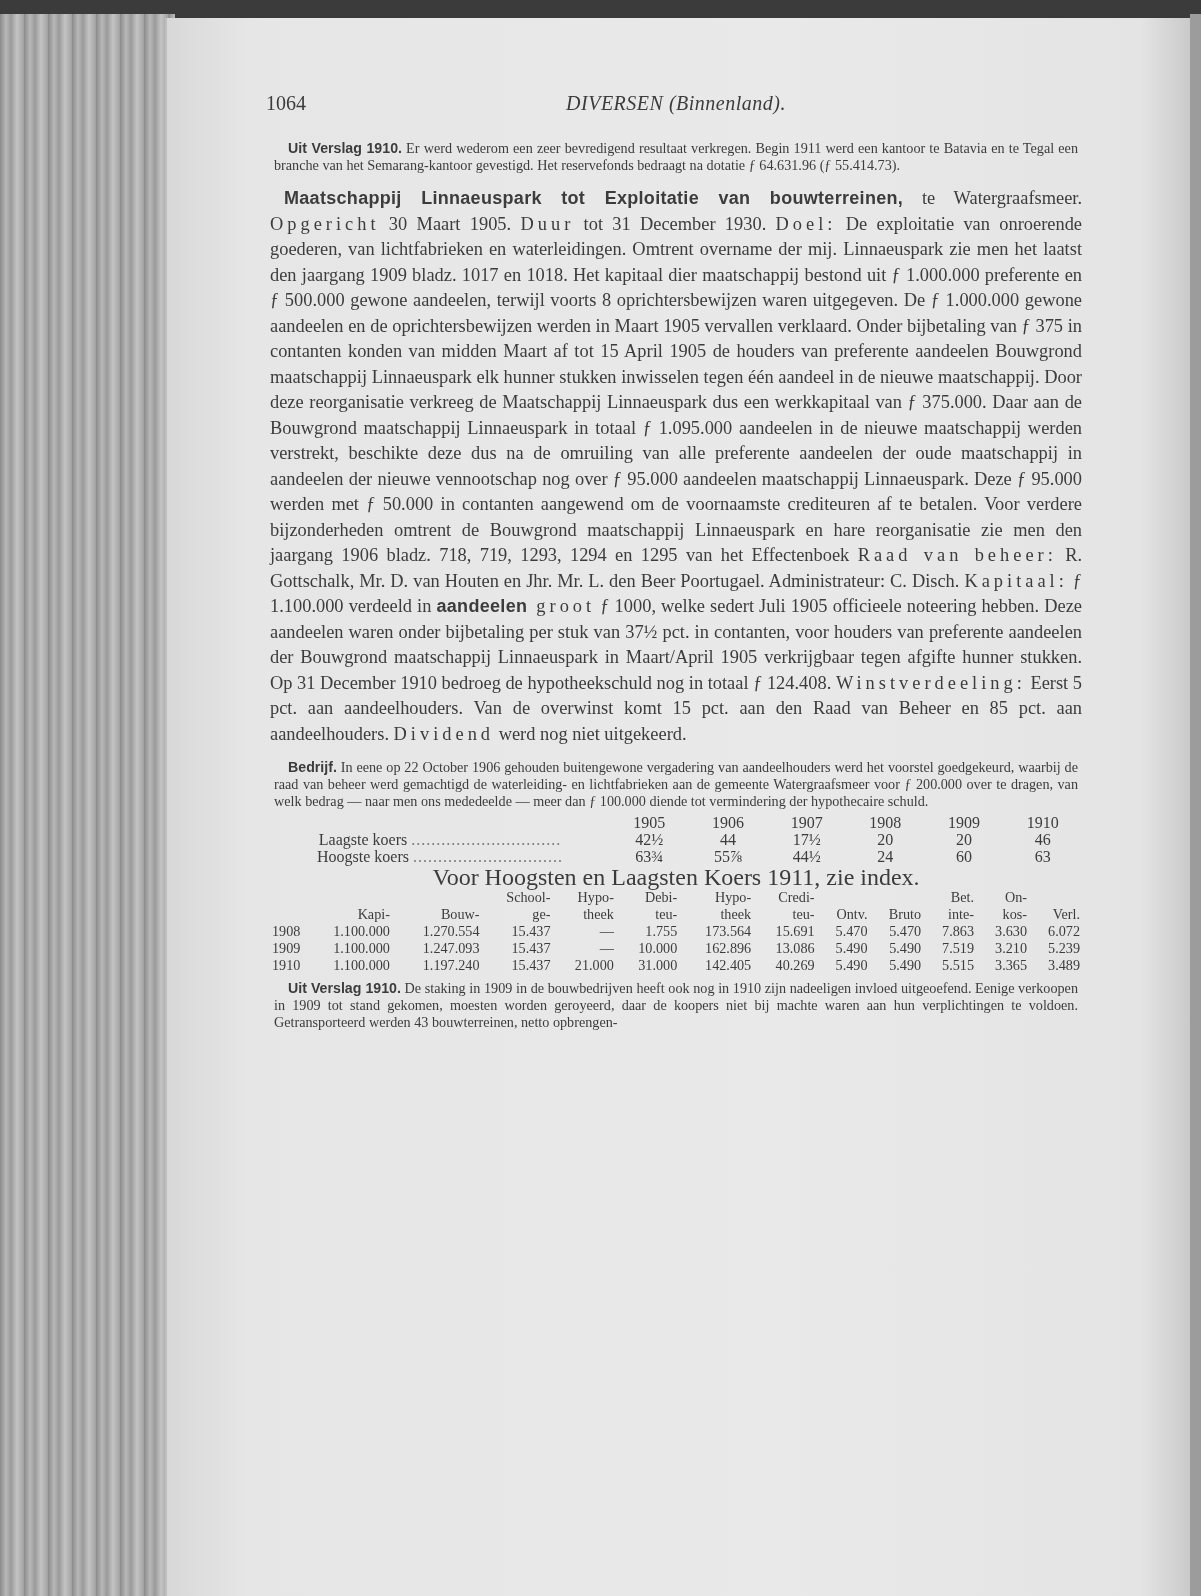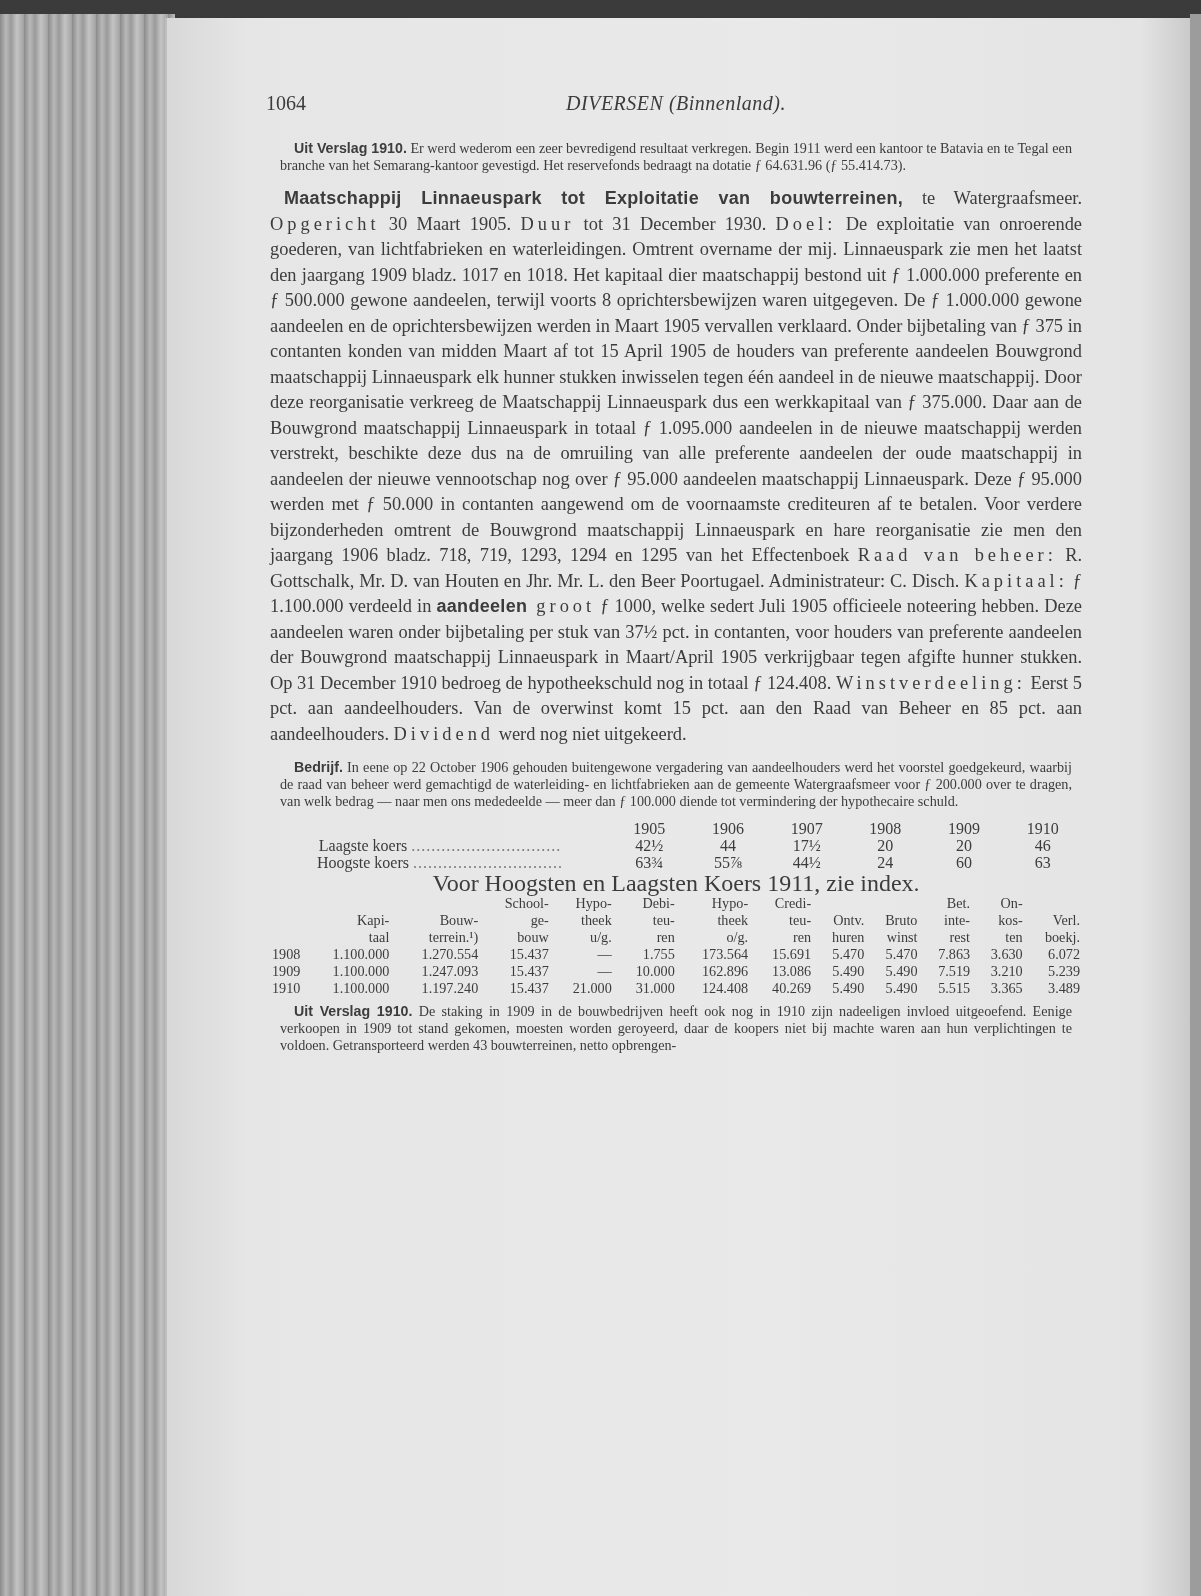--- a/index.html
+++ b/index.html
@@ -17,21 +17,21 @@
   .page {
     position:absolute; left:165px; top:18px; width:1025px; height:1578px;
     background:linear-gradient(90deg,#d8d8d8 0%,#e6e6e6 8%,#e9e9e9 60%,#e4e4e4 95%,#c9c9c9 100%);
     border-left:2px solid #bdbdbd;
   }
   .right-edge { position:absolute; left:1190px; top:14px; width:11px; height:1582px; background:#9c9c9c; }
   .content { position:absolute; left:270px; top:92px; width:812px; }
   .header { position:relative; height:30px; font-size:19px; }
   .pagenum { position:absolute; left:-4px; top:0; font-size:20px; }
   .running-title { position:absolute; left:0; right:0; text-align:center; font-style:italic; font-size:20px; letter-spacing:0.5px; }
-  .small { font-size:14.2px; line-height:17px; text-align:justify; margin:10px; }
+  .small { font-size:14.2px; line-height:17px; text-align:justify; margin:4px; }
   .big { font-size:18.4px; line-height:25.5px; text-align:justify; margin:0; }
   .bold-sans { font-family:"Liberation Sans","DejaVu Sans",sans-serif; font-weight:bold; }
   .indent { text-indent:14px; }
   .heading { font-size:18px; letter-spacing:0.3px; }
   .sp { letter-spacing:4px; }
   p.section1 { margin-top:18px; }
   p.section2 { margin-top:12px; }
   p.section3 { margin-top:6px; }
   .koers { font-size:16px; line-height:17px; }
   .koers-table { border-collapse:collapse; width:100%; }
@@ -125,35 +125,20 @@
         <th>theek</th>
         <th>teu-</th>
         <th>theek</th>
         <th>teu-</th>
         <th>Ontv.</th>
         <th>Bruto</th>
         <th>inte-</th>
         <th>kos-</th>
         <th>Verl.</th>
       </tr>
-      <tr>
-        <th class="yr"></th>
-        <th>taal</th>
-        <th>terrein.¹)</th>
-        <th>bouw</th>
-        <th>u/g.</th>
-        <th>ren</th>
-        <th>o/g.</th>
-        <th>ren</th>
-        <th>huren</th>
-        <th>winst</th>
-        <th>rest</th>
-        <th>ten</th>
-        <th>boekj.</th>
-      </tr>
     </thead>
     <tbody>
       <tr>
         <td class="yr">1908</td>
         <td>1.100.000</td>
         <td>1.270.554</td>
         <td>15.437</td>
         <td>—</td>
         <td>1.755</td>
         <td>173.564</td>
@@ -179,21 +164,21 @@
         <td>3.210</td>
         <td>5.239</td>
       </tr>
       <tr>
         <td class="yr">1910</td>
         <td>1.100.000</td>
         <td>1.197.240</td>
         <td>15.437</td>
         <td>21.000</td>
         <td>31.000</td>
-        <td>124.408</td>
+        <td>142.405</td>
         <td>40.269</td>
         <td>5.490</td>
         <td>5.490</td>
         <td>5.515</td>
         <td>3.365</td>
         <td>3.489</td>
       </tr>
     </tbody>
   </table>
 

